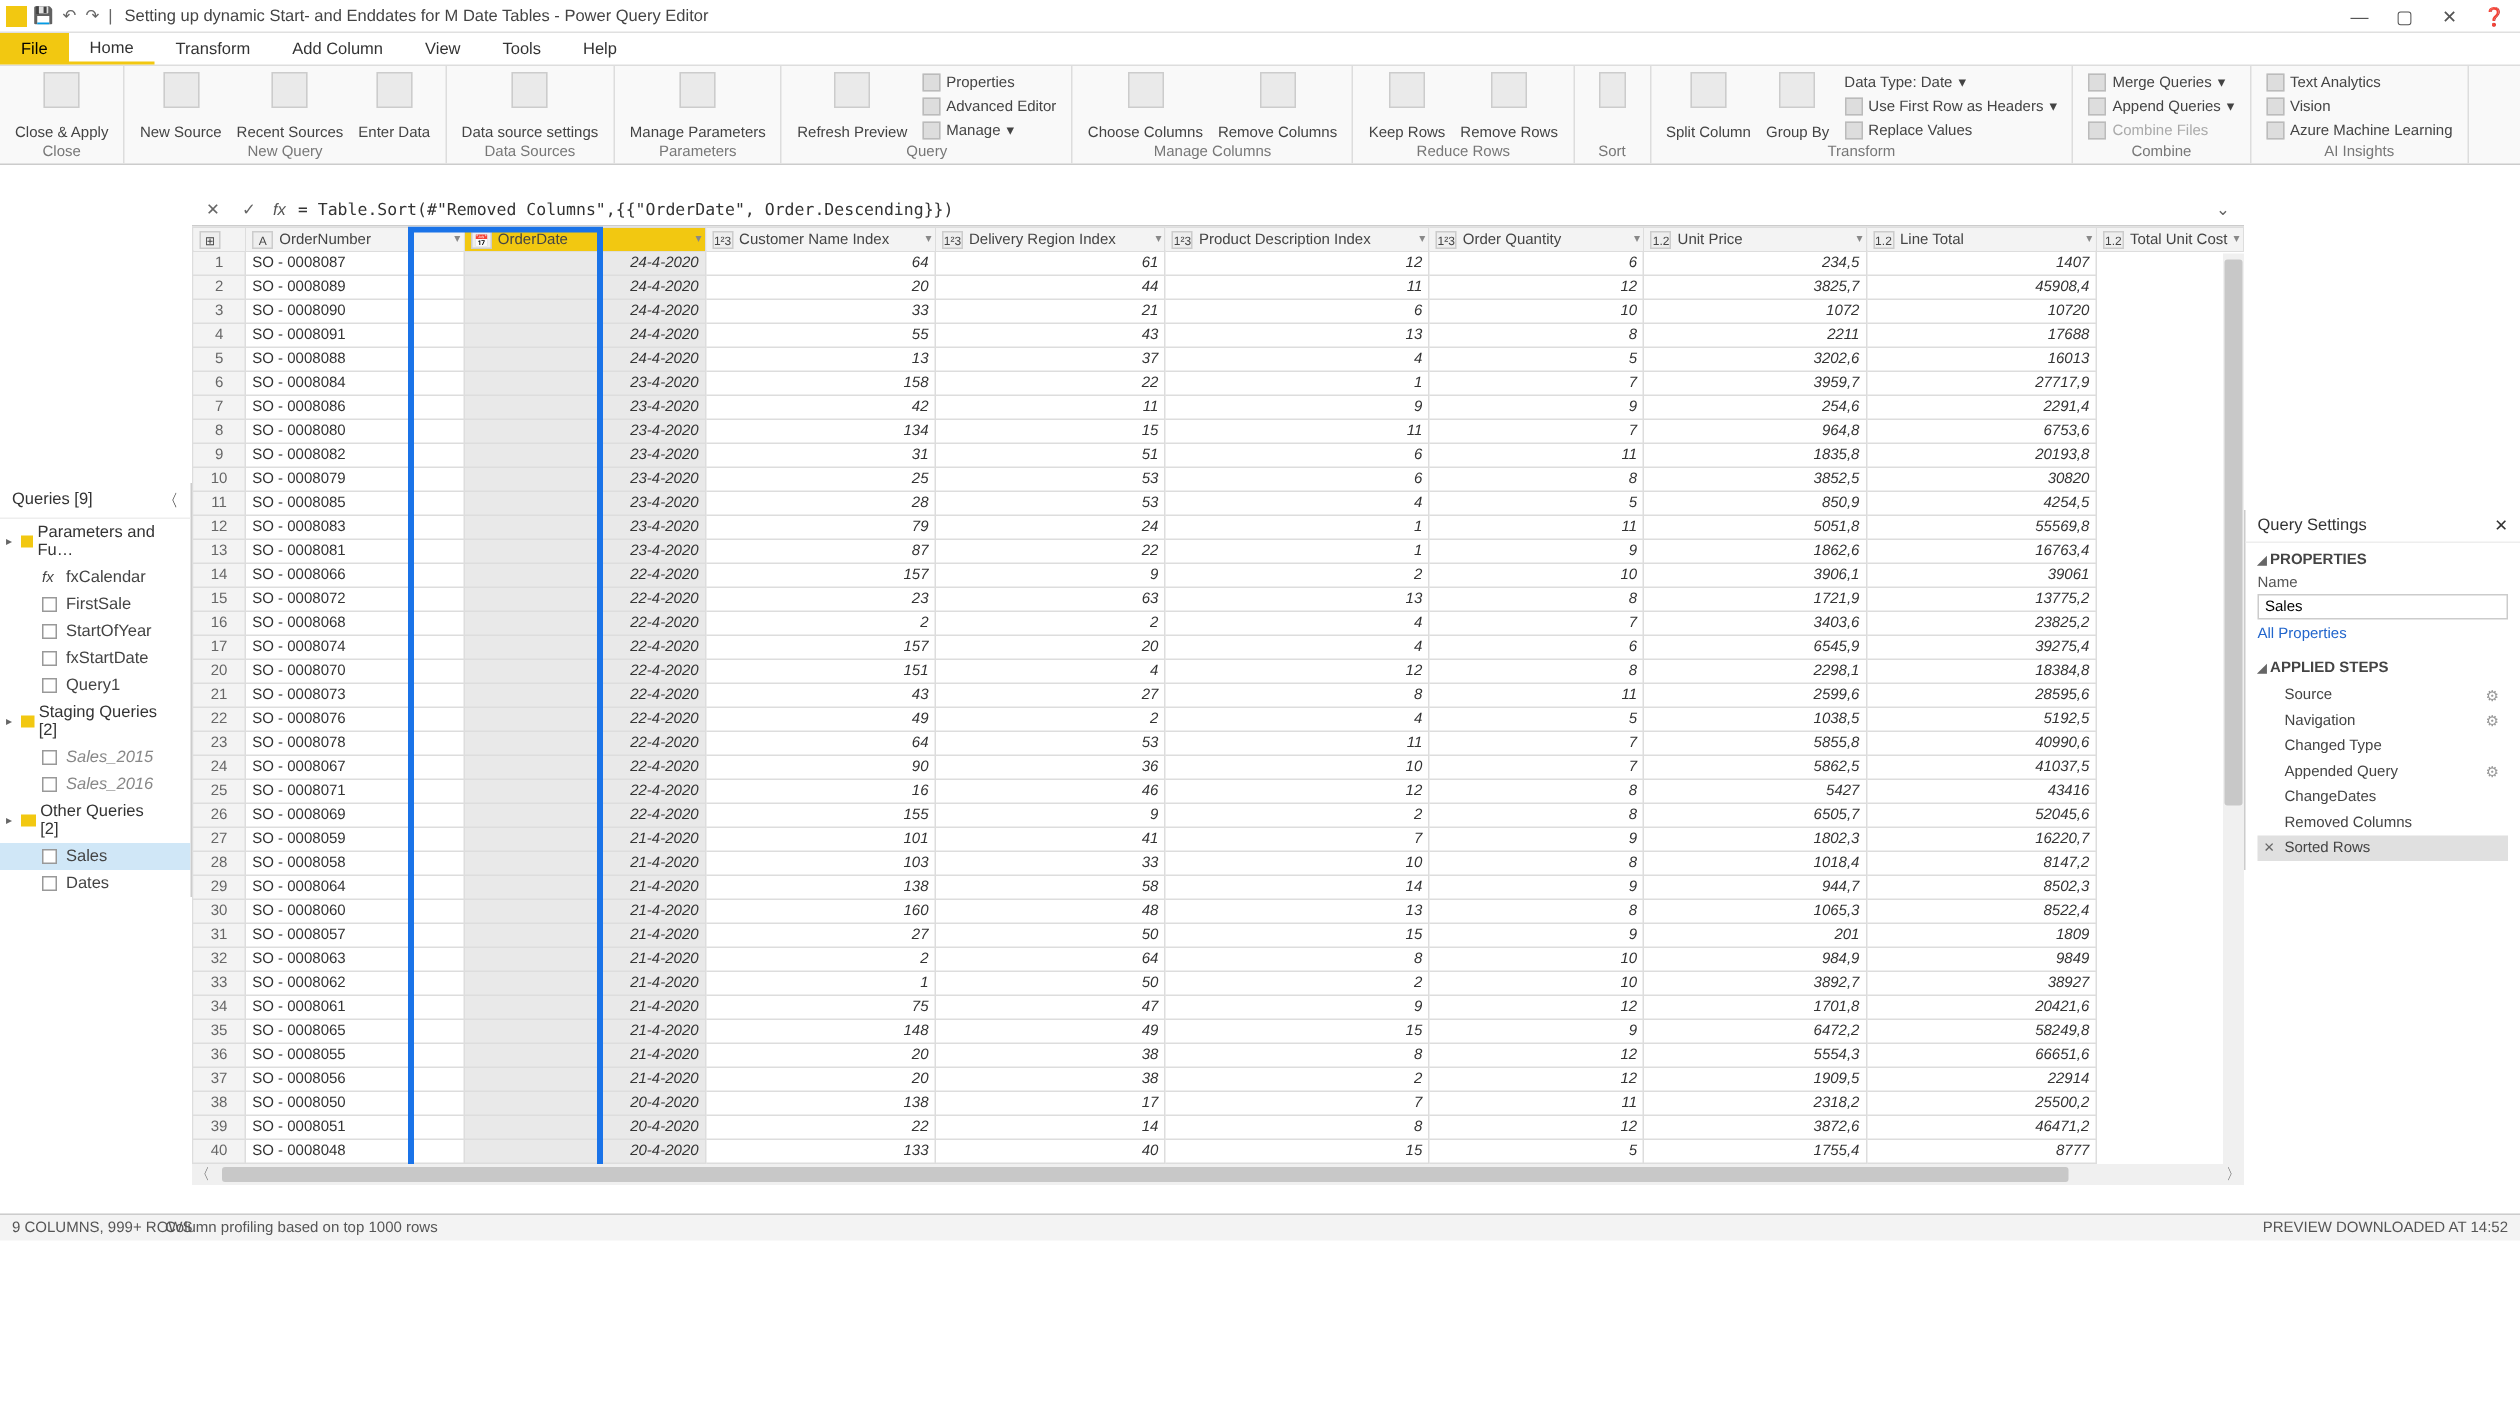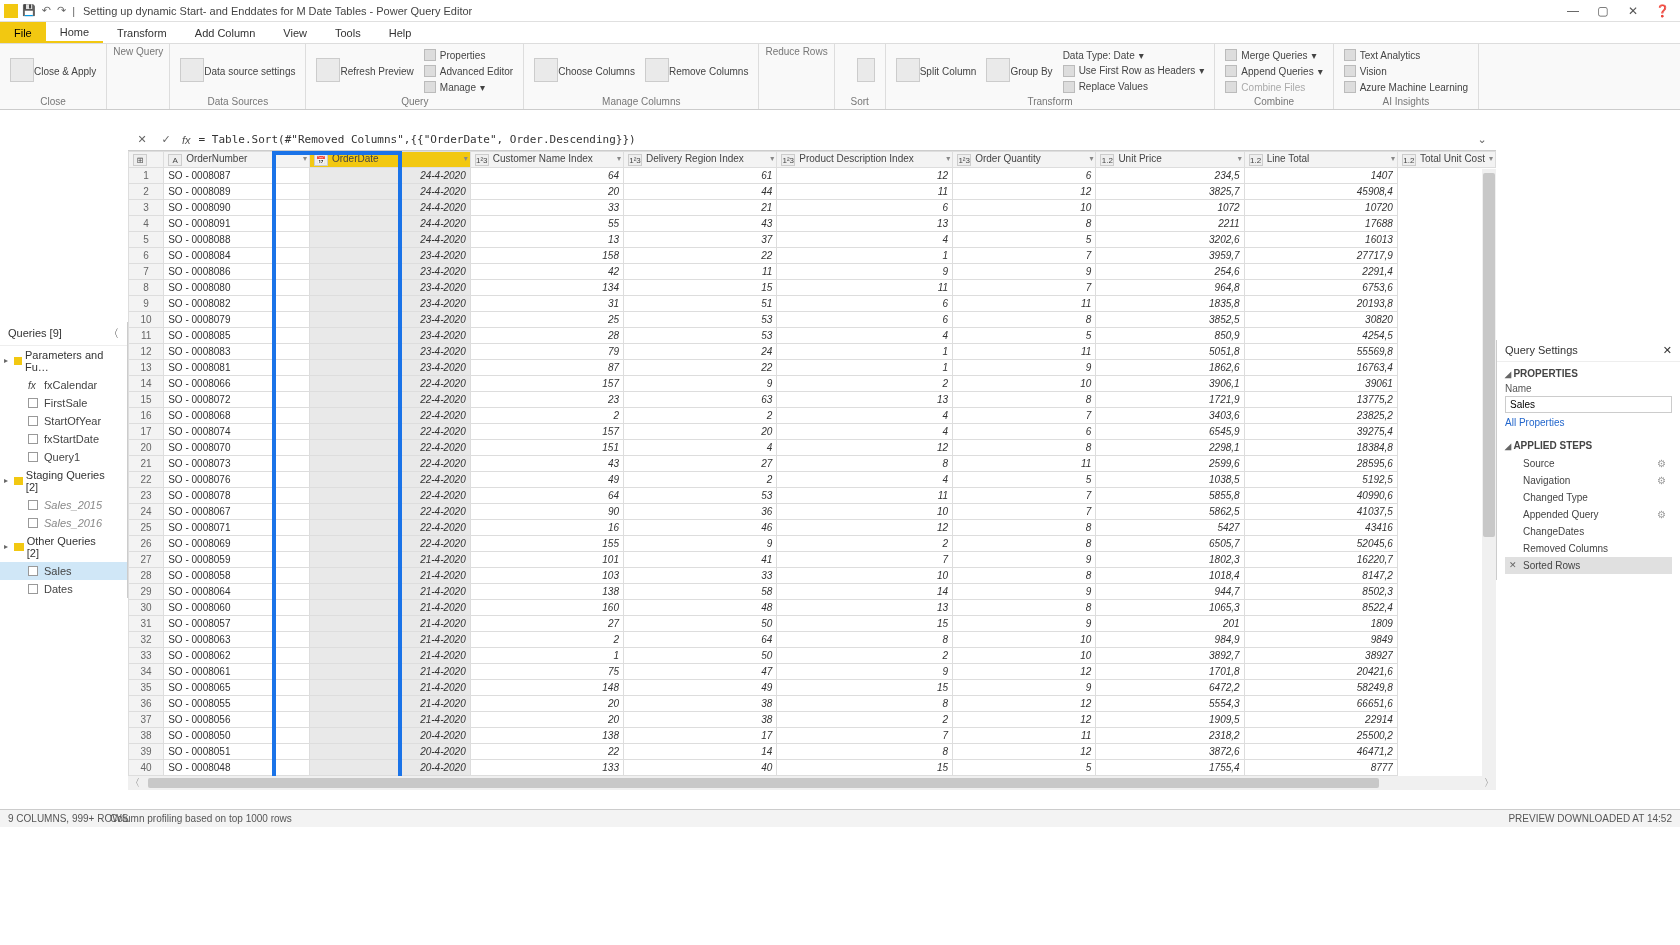--- a/index.html
+++ b/index.html
@@ -17,21 +17,21 @@
 
 .menutabs { height: 22px; display: flex; align-items: stretch; background: #fff; border-bottom: 1px solid #ddd; font-size: 11px; }
 .menutabs .tab { padding: 0 14px; display: flex; align-items: center; color: #333; }
 .menutabs .tab.file { background: #f2c811; color: #000; font-weight: 400; }
 .menutabs .tab.active { border-bottom: 2px solid #f2c811; }
 
 
 .ribbon { height: 66px; background: #f9f9f9; border-bottom: 1px solid #ccc; display: flex; }
 .rgroup { border-right: 1px solid #ddd; padding: 2px 6px; display: flex; flex-direction: column; justify-content: space-between; }
 .rgroup .buttons { display: flex; gap: 2px; flex: 1; }
-.rbtn { display: flex; flex-direction: row; align-items: center; justify-content: flex-end; padding: 2px 4px; min-width: 38px; }
+.rbtn { display: flex; flex-direction: column; align-items: center; justify-content: space-between; padding: 2px 4px; min-width: 38px; }
 .rbtn .ricon { width: 24px; height: 24px; background: #eaeaea; border: 1px solid #ccc; margin-bottom: 2px; }
 .rbtn .rlabel { font-size: 10px; text-align: center; line-height: 11px; color: #444; }
 .rstack { display: flex; flex-direction: column; justify-content: center; gap: 2px; }
 .rstack .sitem { display: flex; align-items: center; gap: 4px; font-size: 10px; color: #444; padding: 1px 4px; white-space: nowrap; }
 .rstack .sitem .sicon { width: 12px; height: 12px; background: #ddd; border: 1px solid #bbb; }
 .rgroup .glabel { font-size: 10px; text-align: center; color: #777; }
 
 
 .main { display: flex; height: 699px; align-items: center; }
 .queries { width: 128px; border-right: 1px solid #ccc; background: #fff; display: flex; flex-direction: column; }
@@ -138,31 +138,58 @@
       <div class="buttons">
         <div class="rbtn">
           <div class="ricon"></div>
           <div class="rlabel">Close &amp;
 Apply</div>
         </div>
       </div>
       <div class="glabel">Close</div>
     </div>
   <div class="rgroup">
+      <div class="buttons">
+    <div class="rbtn">
+          <div class="ricon"></div>
+          <div class="rlabel">New
+Source</div>
+        </div>
+    <div class="rbtn">
+          <div class="ricon"></div>
+          <div class="rlabel">Recent
+Sources</div>
+        </div>
+    <div class="rbtn">
+          <div class="ricon"></div>
+          <div class="rlabel">Enter
+Data</div>
+        </div>
+  </div>
       <div class="glabel">New Query</div>
     </div>
   <div class="rgroup">
       <div class="buttons">
         <div class="rbtn">
           <div class="ricon"></div>
           <div class="rlabel">Data source
 settings</div>
         </div>
       </div>
       <div class="glabel">Data Sources</div>
+    </div>
+  <div class="rgroup">
+      <div class="buttons">
+        <div class="rbtn">
+          <div class="ricon"></div>
+          <div class="rlabel">Manage
+Parameters</div>
+        </div>
+      </div>
+      <div class="glabel">Parameters</div>
     </div>
   <div class="rgroup">
       <div class="buttons">
     <div class="rbtn">
           <div class="ricon"></div>
           <div class="rlabel">Refresh
 Preview</div>
         </div>
     <div class="rstack">
       <div class="sitem">
@@ -187,20 +214,32 @@
         </div>
     <div class="rbtn">
           <div class="ricon"></div>
           <div class="rlabel">Remove
 Columns</div>
         </div>
   </div>
       <div class="glabel">Manage Columns</div>
     </div>
   <div class="rgroup">
+      <div class="buttons">
+    <div class="rbtn">
+          <div class="ricon"></div>
+          <div class="rlabel">Keep
+Rows</div>
+        </div>
+    <div class="rbtn">
+          <div class="ricon"></div>
+          <div class="rlabel">Remove
+Rows</div>
+        </div>
+  </div>
       <div class="glabel">Reduce Rows</div>
     </div>
   <div class="rgroup">
       <div class="buttons">
         <div class="rbtn">
           <div class="ricon" style="width:18px"></div>
         </div>
       </div>
       <div class="glabel">Sort</div>
     </div>

